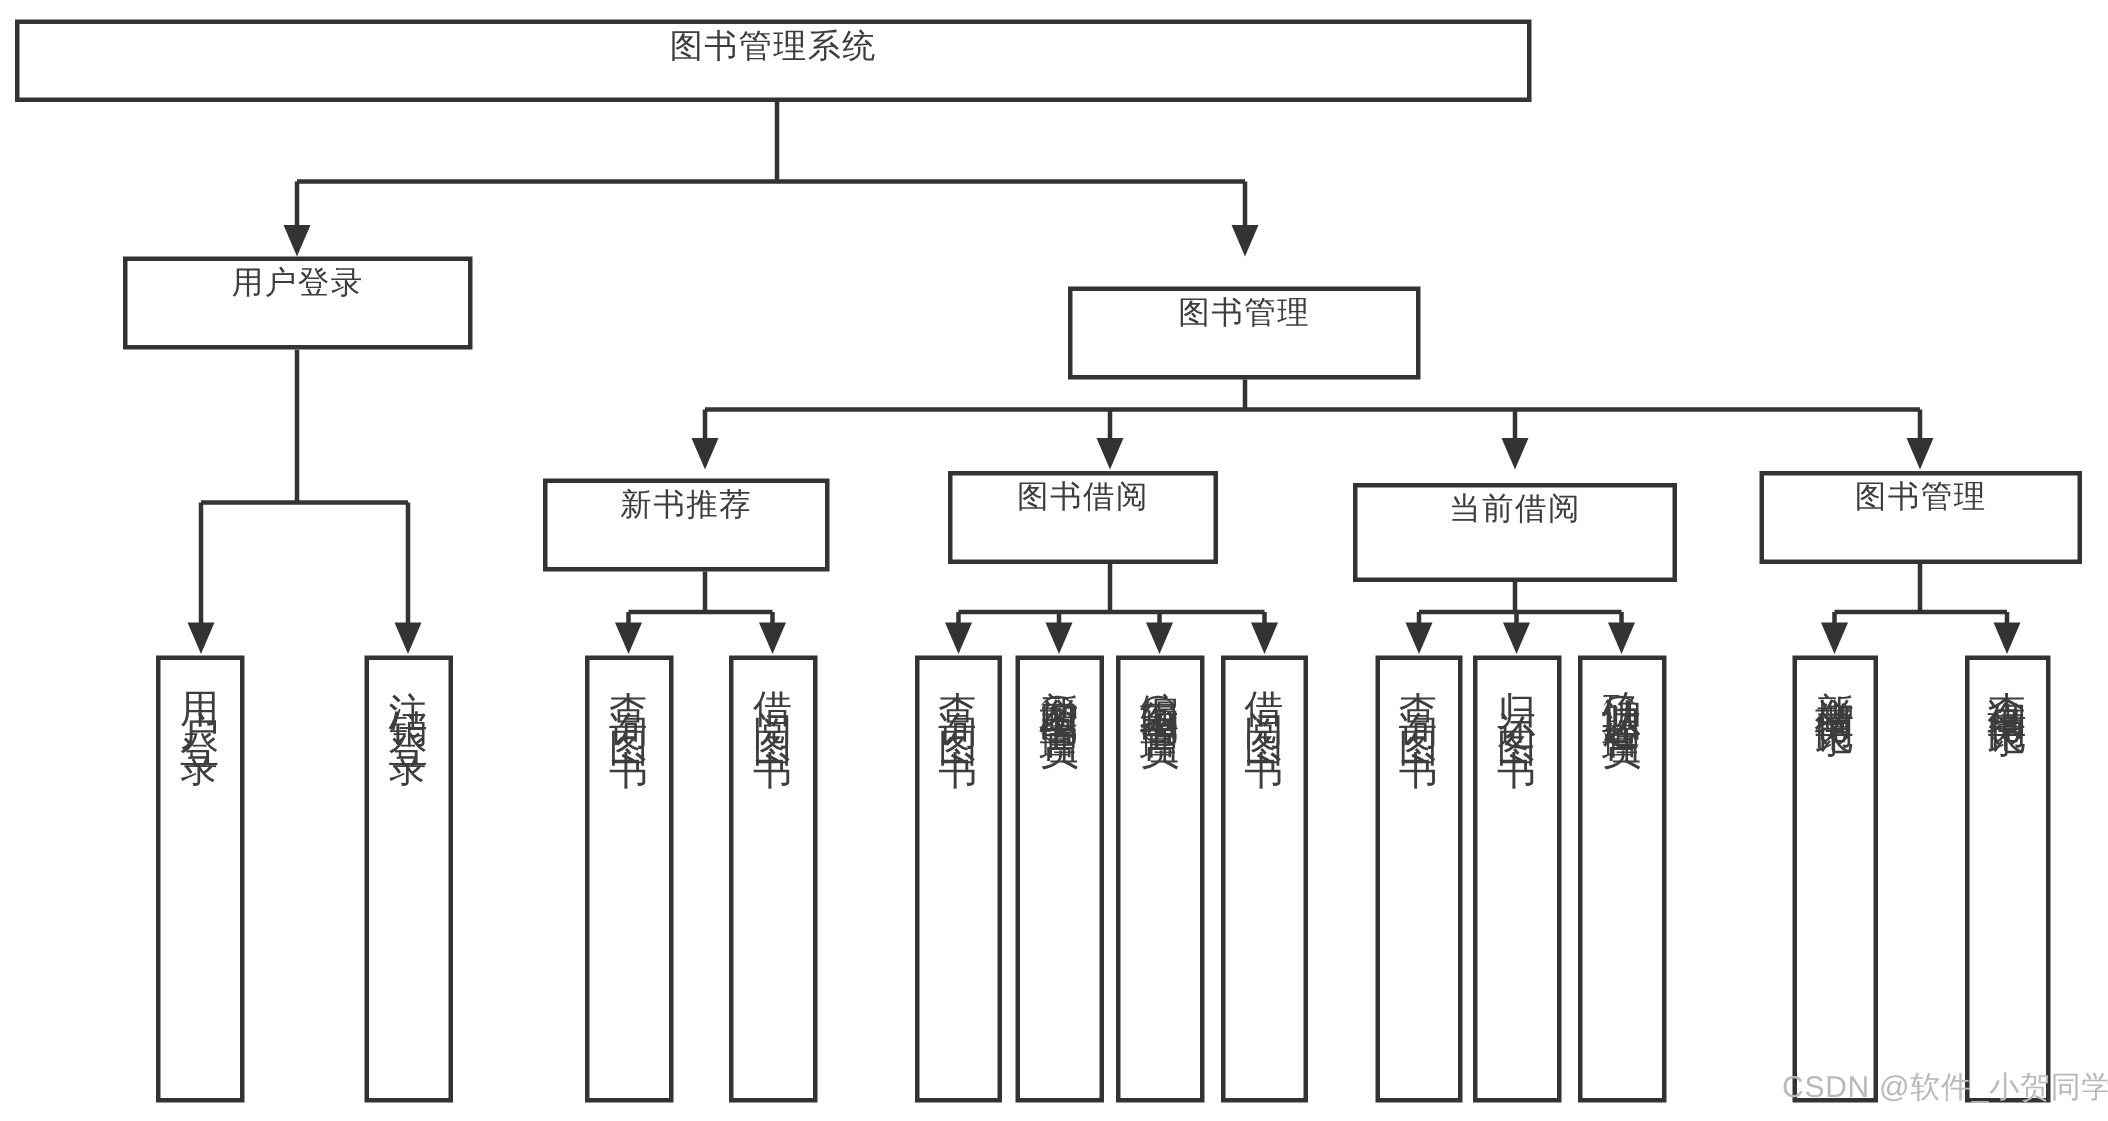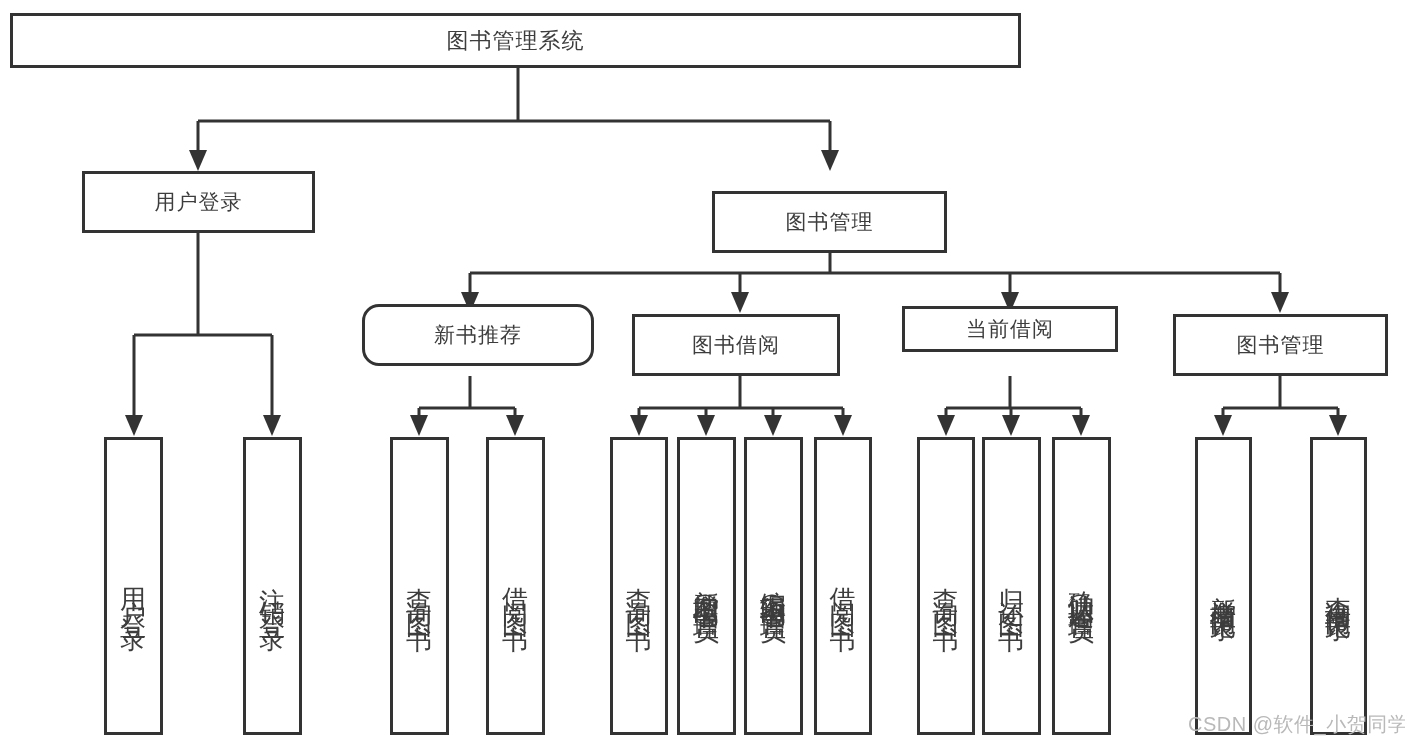--- a/index.html
+++ b/index.html
@@ -11,21 +11,21 @@
   html,body{margin:0;padding:0;}
   body{
     width:1405px;height:747px;position:relative;background:var(--bg);
     font-family:"Liberation Sans","DejaVu Sans",sans-serif;overflow:hidden;
   }
   .connectors{position:absolute;left:0;top:0;z-index:1;}
   .connectors path{stroke:var(--line);stroke-width:3;fill:none;}
   .connectors polygon{fill:var(--line);stroke:none;}
   .box{
     position:absolute;box-sizing:border-box;border:3px solid var(--line);
-    background:var(--bg);display:flex;align-items:center;justify-content:center;
+    background:var(--bg);display:flex;align-items:flex-start;justify-content:center;
     z-index:2;
   }
   .hlabel{font-size:21px;color:var(--text);letter-spacing:1px;white-space:nowrap;}
   .root-label{font-size:22px;}
   .leaf-label{
     writing-mode:vertical-rl;text-orientation:mixed;
     font-size:26px;color:var(--text);line-height:1;
     letter-spacing:13px;margin-bottom:-13px;
   }
   .leaf-label.tight{letter-spacing:4px;margin-bottom:-4px;}
@@ -84,27 +84,27 @@
   <span class="hlabel root-label">图书管理系统</span>
 </div>
 
 <div class="box" style="left:82px;top:171px;width:233px;height:62px;">
   <span class="hlabel">用户登录</span>
 </div>
 <div class="box" style="left:712px;top:171px;width:235px;height:62px;margin-top:20px;">
   <span class="hlabel">图书管理</span>
 </div>
 
-<div class="box" style="left:362px;top:304px;width:232px;height:62px;border-radius:17px;">
+<div class="box" style="left:362px;top:319px;width:191px;height:62px;">
   <span class="hlabel">新书推荐</span>
 </div>
-<div class="box" style="left:632px;top:314px;width:208px;height:62px;">
+<div class="box" style="left:632px;top:314px;width:180px;height:62px;">
   <span class="hlabel">图书借阅</span>
 </div>
-<div class="box" style="left:902px;top:306px;width:216px;height:46px;">
+<div class="box" style="left:902px;top:322px;width:216px;height:66px;">
   <span class="hlabel">当前借阅</span>
 </div>
 <div class="box" style="left:1173px;top:314px;width:215px;height:62px;">
   <span class="hlabel">图书管理</span>
 </div>
 
 <div class="box" style="left:104px;top:437px;width:59px;height:298px;">
   <span class="leaf-label">用户登录</span>
 </div>
 <div class="box" style="left:243px;top:437px;width:59px;height:298px;">

